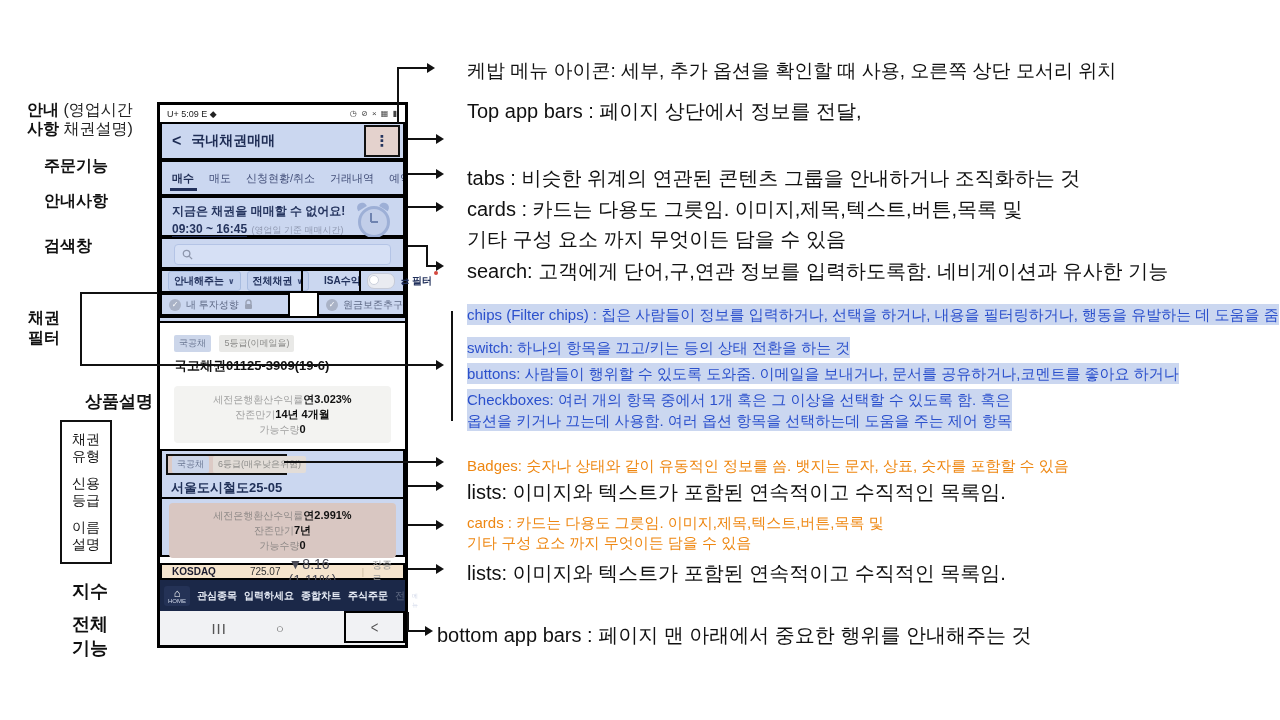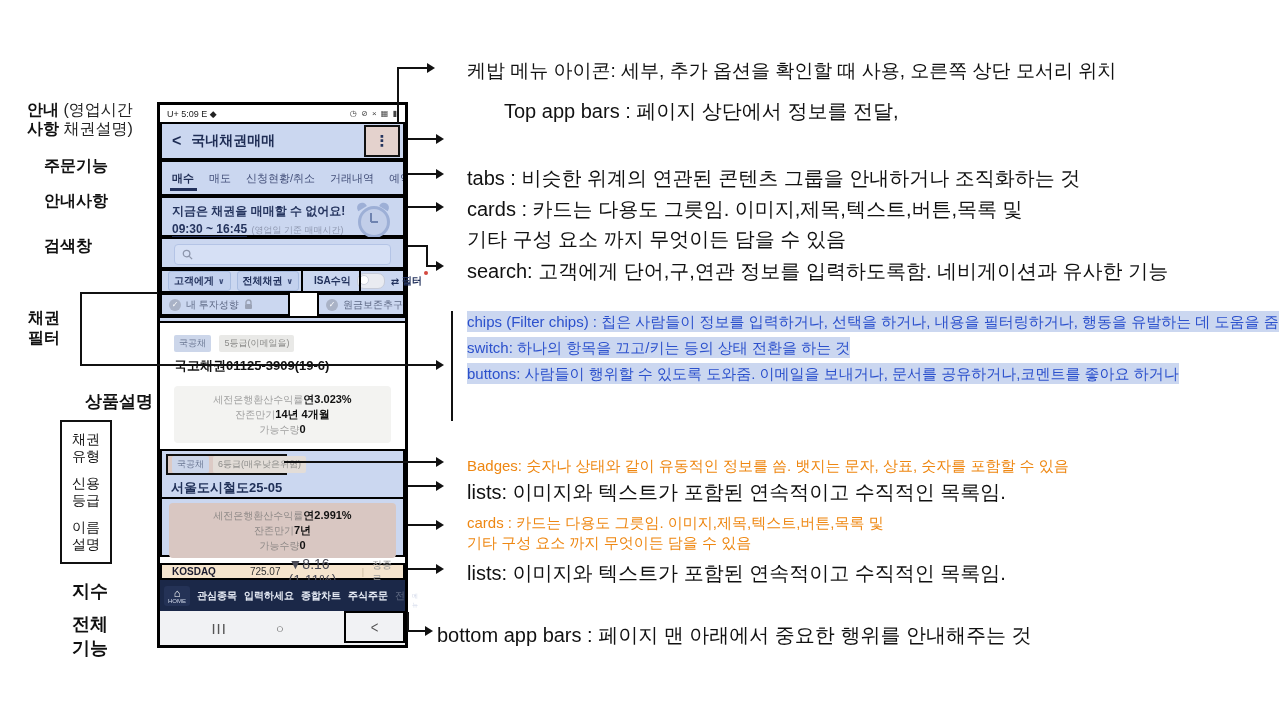--- a/index.html
+++ b/index.html
@@ -191,21 +191,21 @@
         <svg width="11" height="11" viewBox="0 0 12 12">
           <circle cx="5" cy="5" r="3.6" fill="none" stroke="#8d96ac" stroke-width="1.4"></circle>
           <line x1="8" y1="8" x2="11" y2="11" stroke="#8d96ac" stroke-width="1.4"></line>
         </svg>
         <span class="sph">채권명 혹은 채권코드를 입력하세요</span>
       </div>
     </div>
 
     <div class="sec filters blue bxd">
       <span class="fchip">
-        <span>고객에게</span>
+        <span>안내해주는</span>
         <span class="fchev">∨</span>
       </span>
       <span class="fchip">
         <span>전체채권</span>
         <span class="fchev">∨</span>
       </span>
       <span class="isal">ISA수익</span>
       <span class="switch">
           <span class="knob"></span>
         </span>
@@ -349,41 +349,45 @@
   <div class="hl" style="left:408px;top:568px;width:28px;"></div>
   <div class="ar" style="left:436px;top:564px;"></div>
 
   <div class="vl" style="left:407px;top:612px;height:20px;"></div>
   <div class="hl" style="left:407px;top:630px;width:18px;"></div>
   <div class="ar" style="left:425px;top:626px;"></div>
 
   <div class="ann" style="top:56px;font-size:19px;">
     <div>케밥 메뉴 아이콘: 세부, 추가 옵션을 확인할 때 사용, 오른쪽 상단 모서리 위치</div>
   </div>
-  <div class="ann" style="top:96px;margin-left:37px;">
+  <div class="ann" style="top:96px;">
     <div>Top app bars : 페이지 상단에서 정보를 전달,</div>
   </div>
   <div class="ann" style="top:163px;">
     <div>tabs : 비슷한 위계의 연관된 콘텐츠 그룹을 안내하거나 조직화하는 것</div>
   </div>
   <div class="ann" style="top:194px;">
     <div>cards : 카드는 다용도 그릇임. 이미지,제목,텍스트,버튼,목록 및</div>
     <div>기타 구성 요소 까지 무엇이든 담을 수 있음</div>
   </div>
   <div class="ann" style="top:256px;">
     <div>search: 고객에게 단어,구,연관 정보를 입력하도록함. 네비게이션과 유사한 기능</div>
   </div>
-  <div class="ann sm blue" style="top:311px;">
+  <div class="ann sm blue" style="top:304px;">
     <div>chips (Filter chips) : 칩은 사람들이 정보를 입력하거나, 선택을 하거나, 내용을 필터링하거나, 행동을 유발하는 데 도움을 줌</div>
   </div>
   <div class="ann sm blue" style="top:337px;">
     <div>switch: 하나의 항목을 끄고/키는 등의 상태 전환을 하는 것</div>
   </div>
   <div class="ann sm blue" style="top:363px;">
     <div>buttons: 사람들이 행위할 수 있도록 도와줌. 이메일을 보내거나, 문서를 공유하거나,코멘트를 좋아요 하거나</div>
+  </div>
+  <div class="ann sm blue" style="top:389px;">
+    <div>Checkboxes: 여러 개의 항목 중에서 1개 혹은 그 이상을 선택할 수 있도록 함. 혹은</div>
+    <div>옵션을 키거나 끄는데 사용함. 여러 옵션 항목을 선택하는데 도움을 주는 제어 항목</div>
   </div>
   <div class="ann sm orange" style="top:455px;">
     <div>Badges: 숫자나 상태와 같이 유동적인 정보를 씀. 뱃지는 문자, 상표, 숫자를 포함할 수 있음</div>
   </div>
   <div class="ann" style="top:477px;">
     <div>lists: 이미지와 텍스트가 포함된 연속적이고 수직적인 목록임.</div>
   </div>
   <div class="ann sm orange" style="top:513px;line-height:20px;">
     <div>cards : 카드는 다용도 그릇임. 이미지,제목,텍스트,버튼,목록 및</div>
     <div>기타 구성 요소 까지 무엇이든 담을 수 있음</div>

